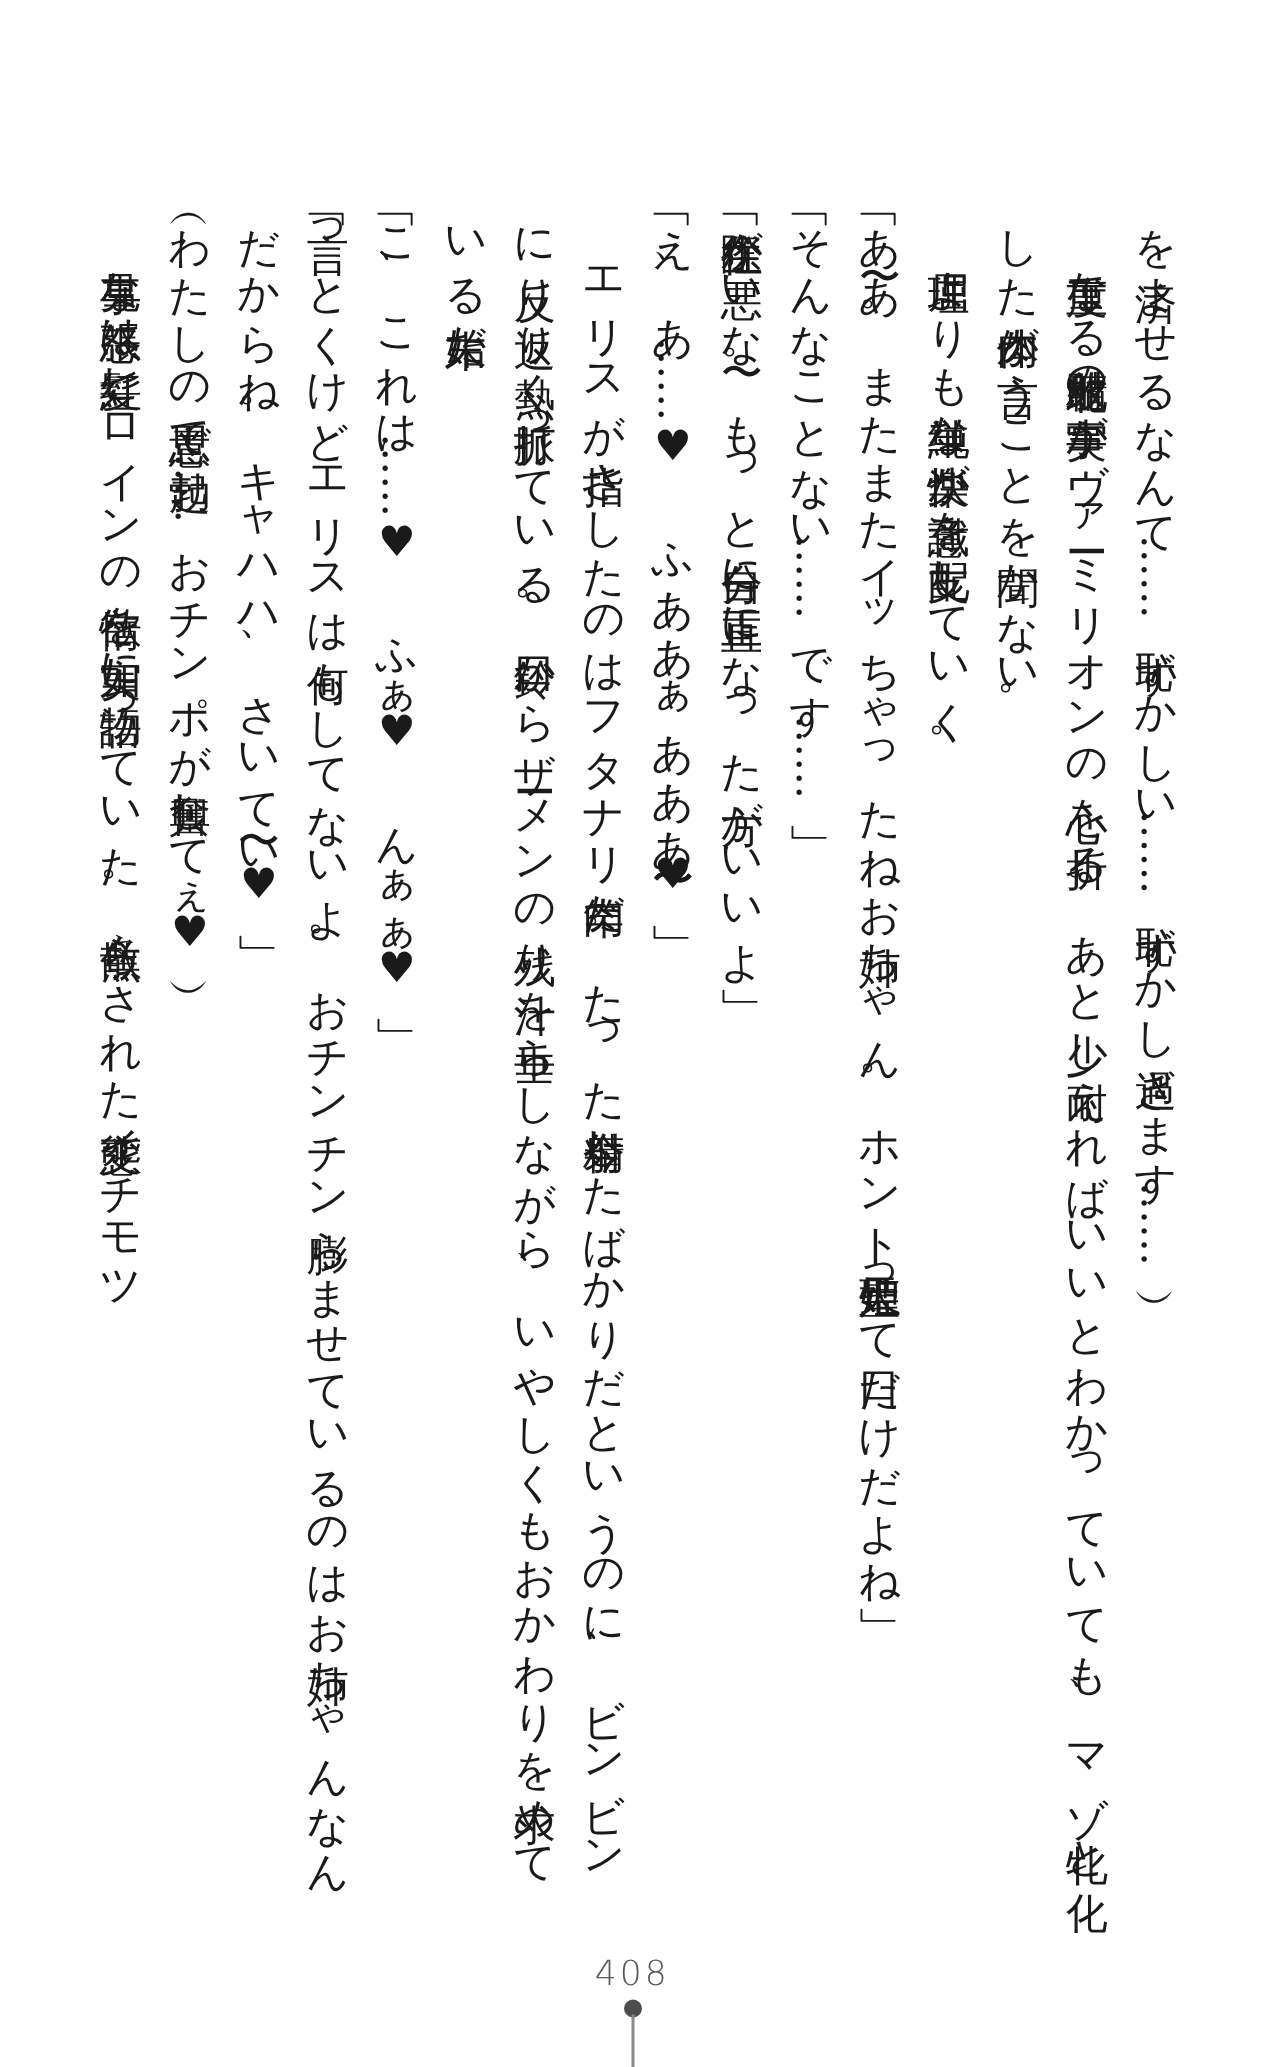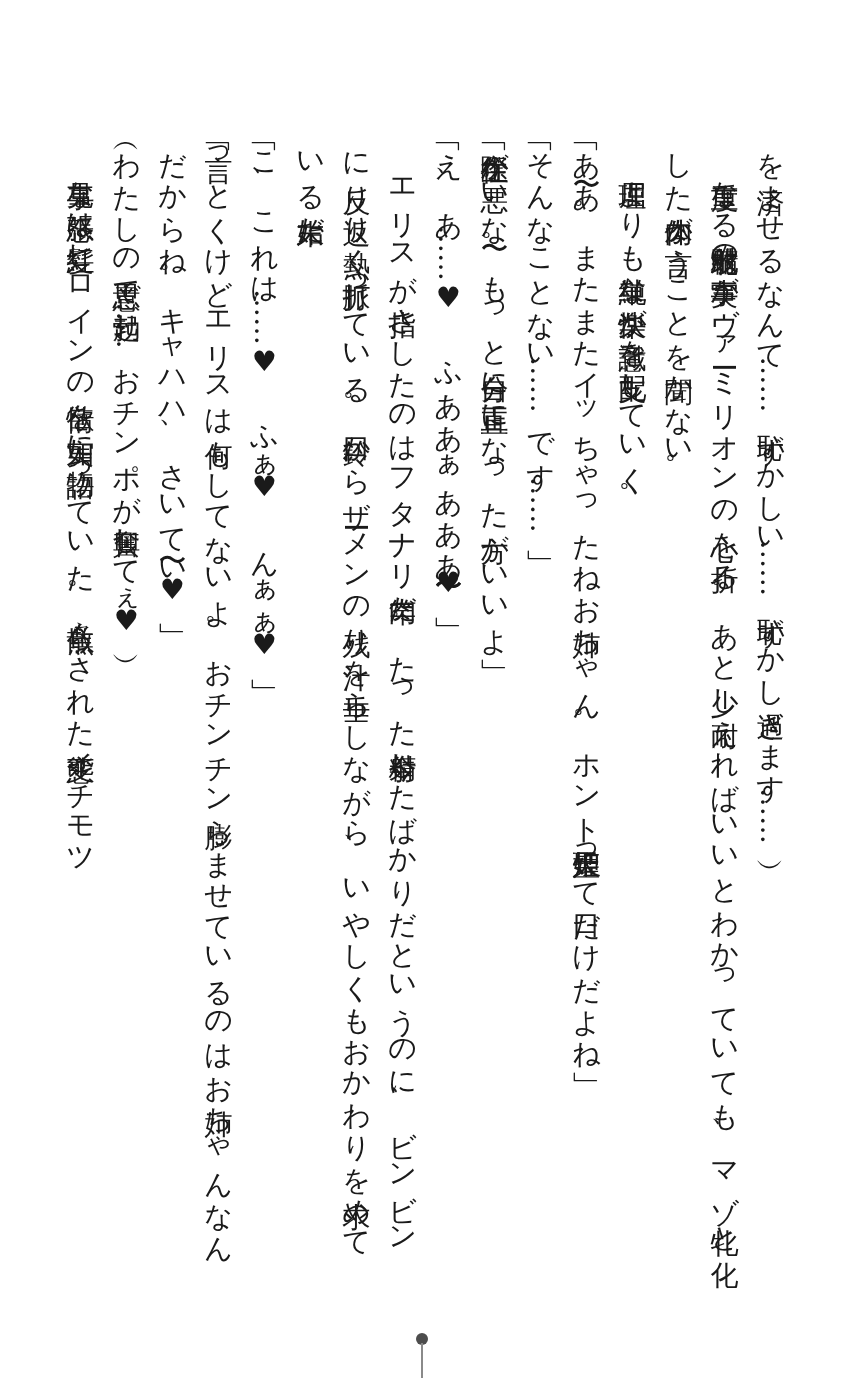--- a/index.html
+++ b/index.html
@@ -85,18 +85,19 @@
       <p class="para">「そんなことない……です……」</p>
       <p class="para">「往生際が悪いな〜。もっと自分に正直になった方がいいよ」</p>
       <p class="para">「え、あ……♥　ふああぁあああ〜〜♥」</p>
       <p class="para indent">エリスが指さしたのはフタナリ肉竿だ。たった今射精したばかりだというのに、ビンビンに反り返り熱く脈打っている。鈴口からザーメンの残り汁を垂らしながら、いやしくもおかわりを求めている始末だ。</p>
       <p class="para">「こ、これは……♥　ふぁ♥　んぁぁ♥」</p>
       <p class="para">「言っとくけどエリスは何もしてないよ。おチンチン膨らませているのはお姉ちゃんなんだからね。キャハハ、さいて〜い♥」</p>
       <p class="para">（わたしの意思で勃起……おチンポが興奮してぇ♥）</p>
       <p class="para indent">見事な怒張は紅髪ヒロインの欲情を如実に物語っていた。散々焦らされた変態イチモツ</p>
     </div>
 
+  <div class="page-number">408</div>
 
   <div class="ornament-dot"></div>
 
   <div class="ornament-stem"></div>
 
 </div>
 
 </body></html>

